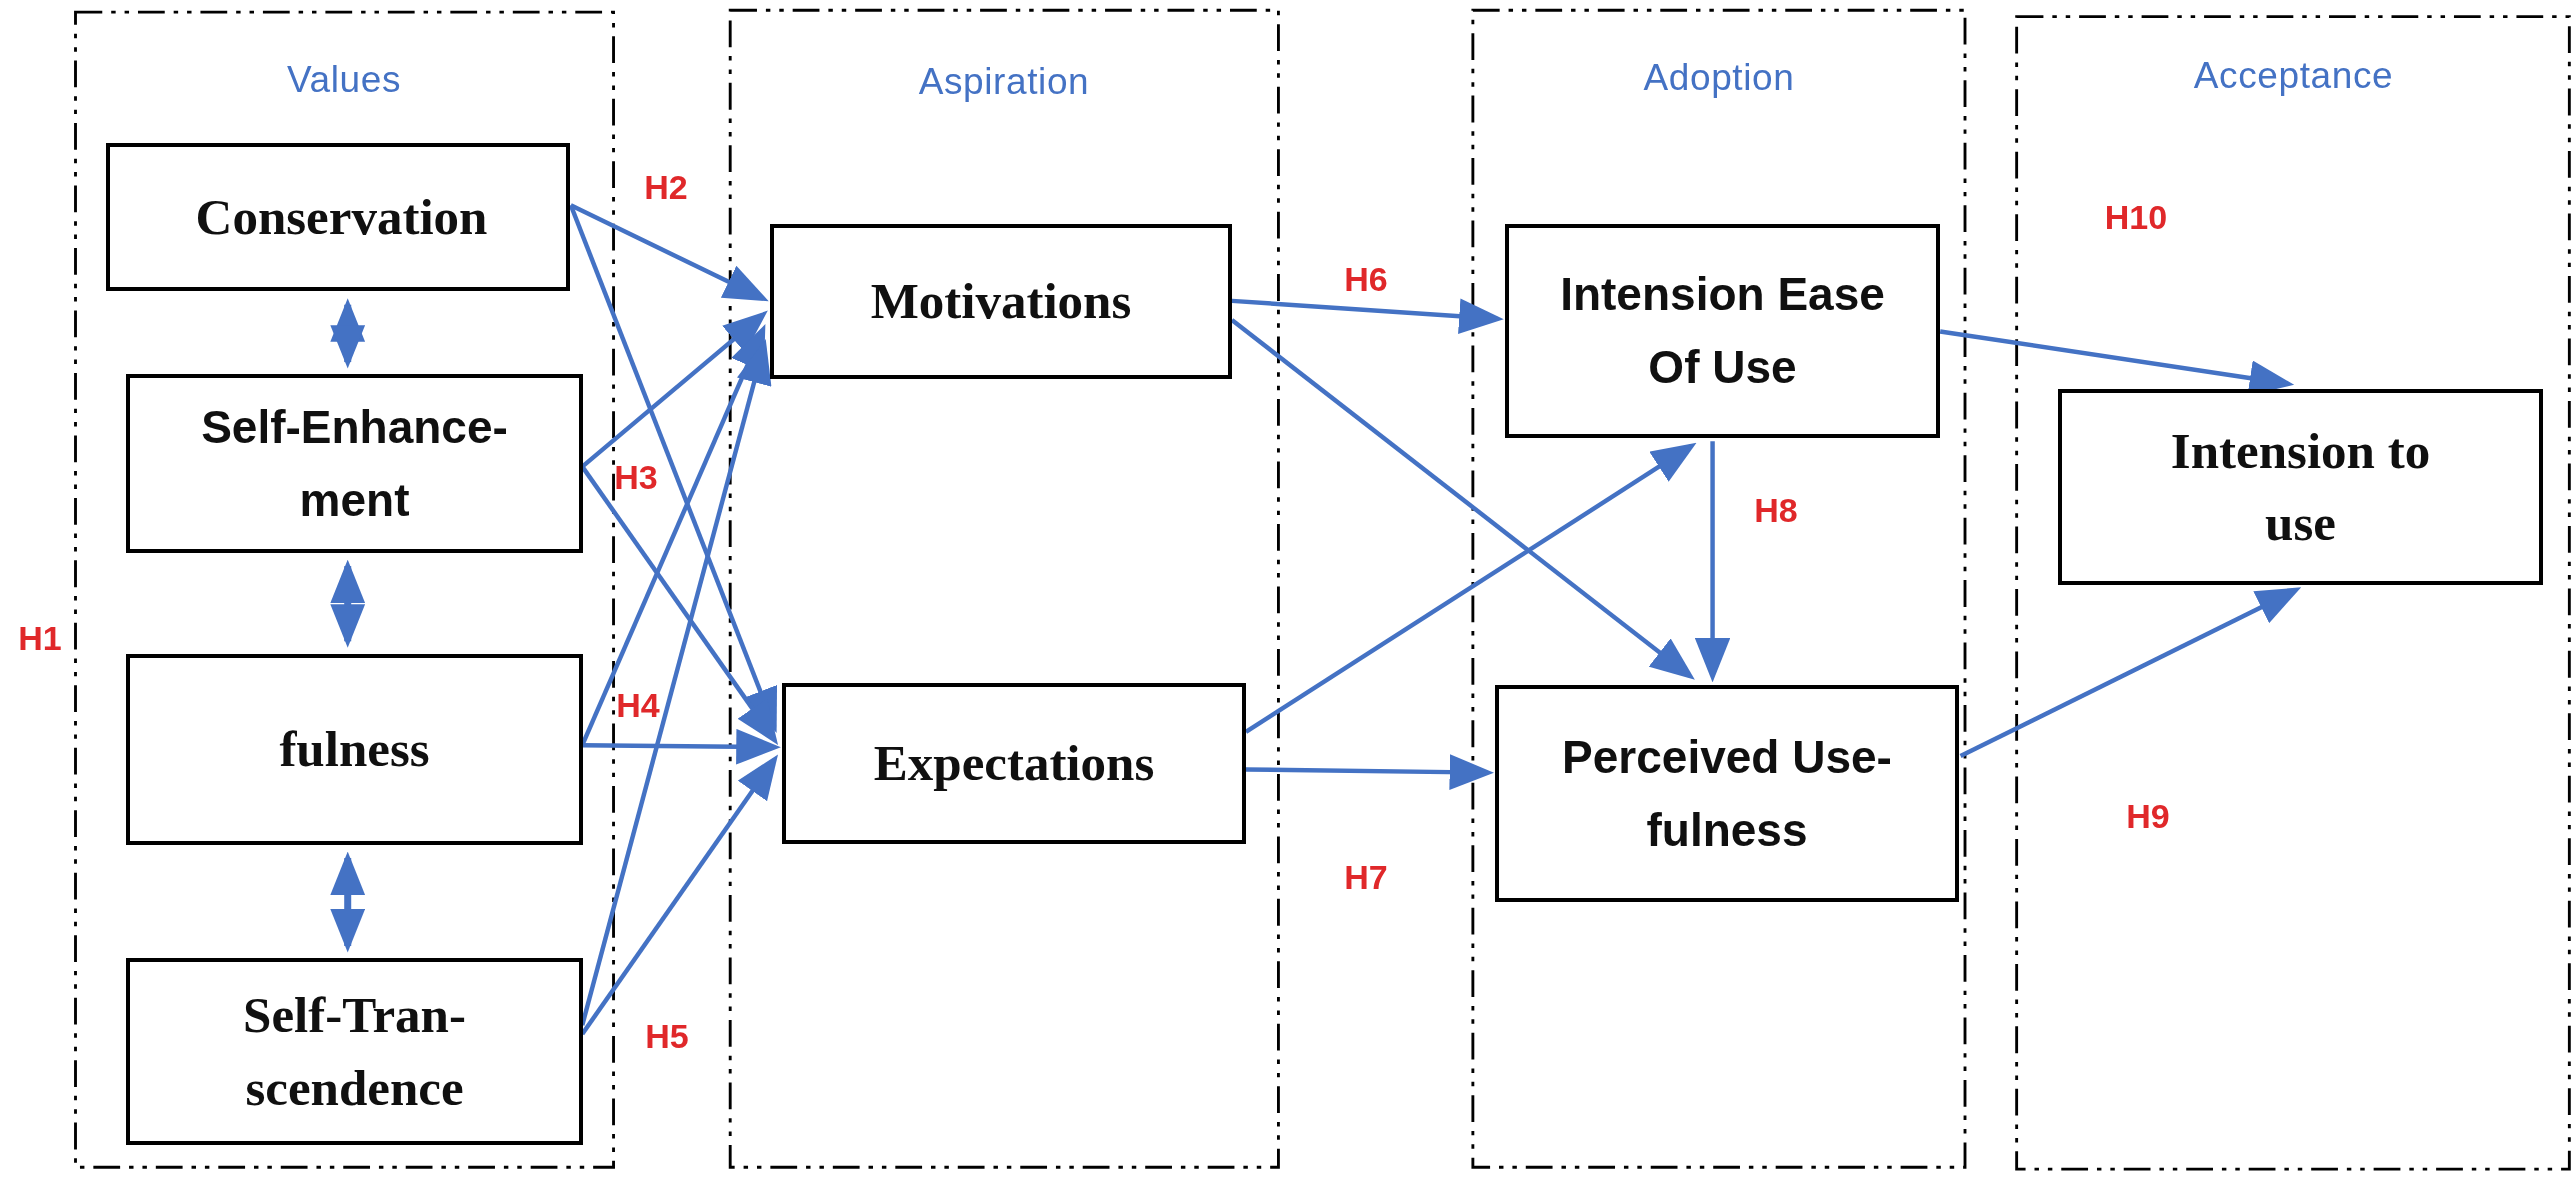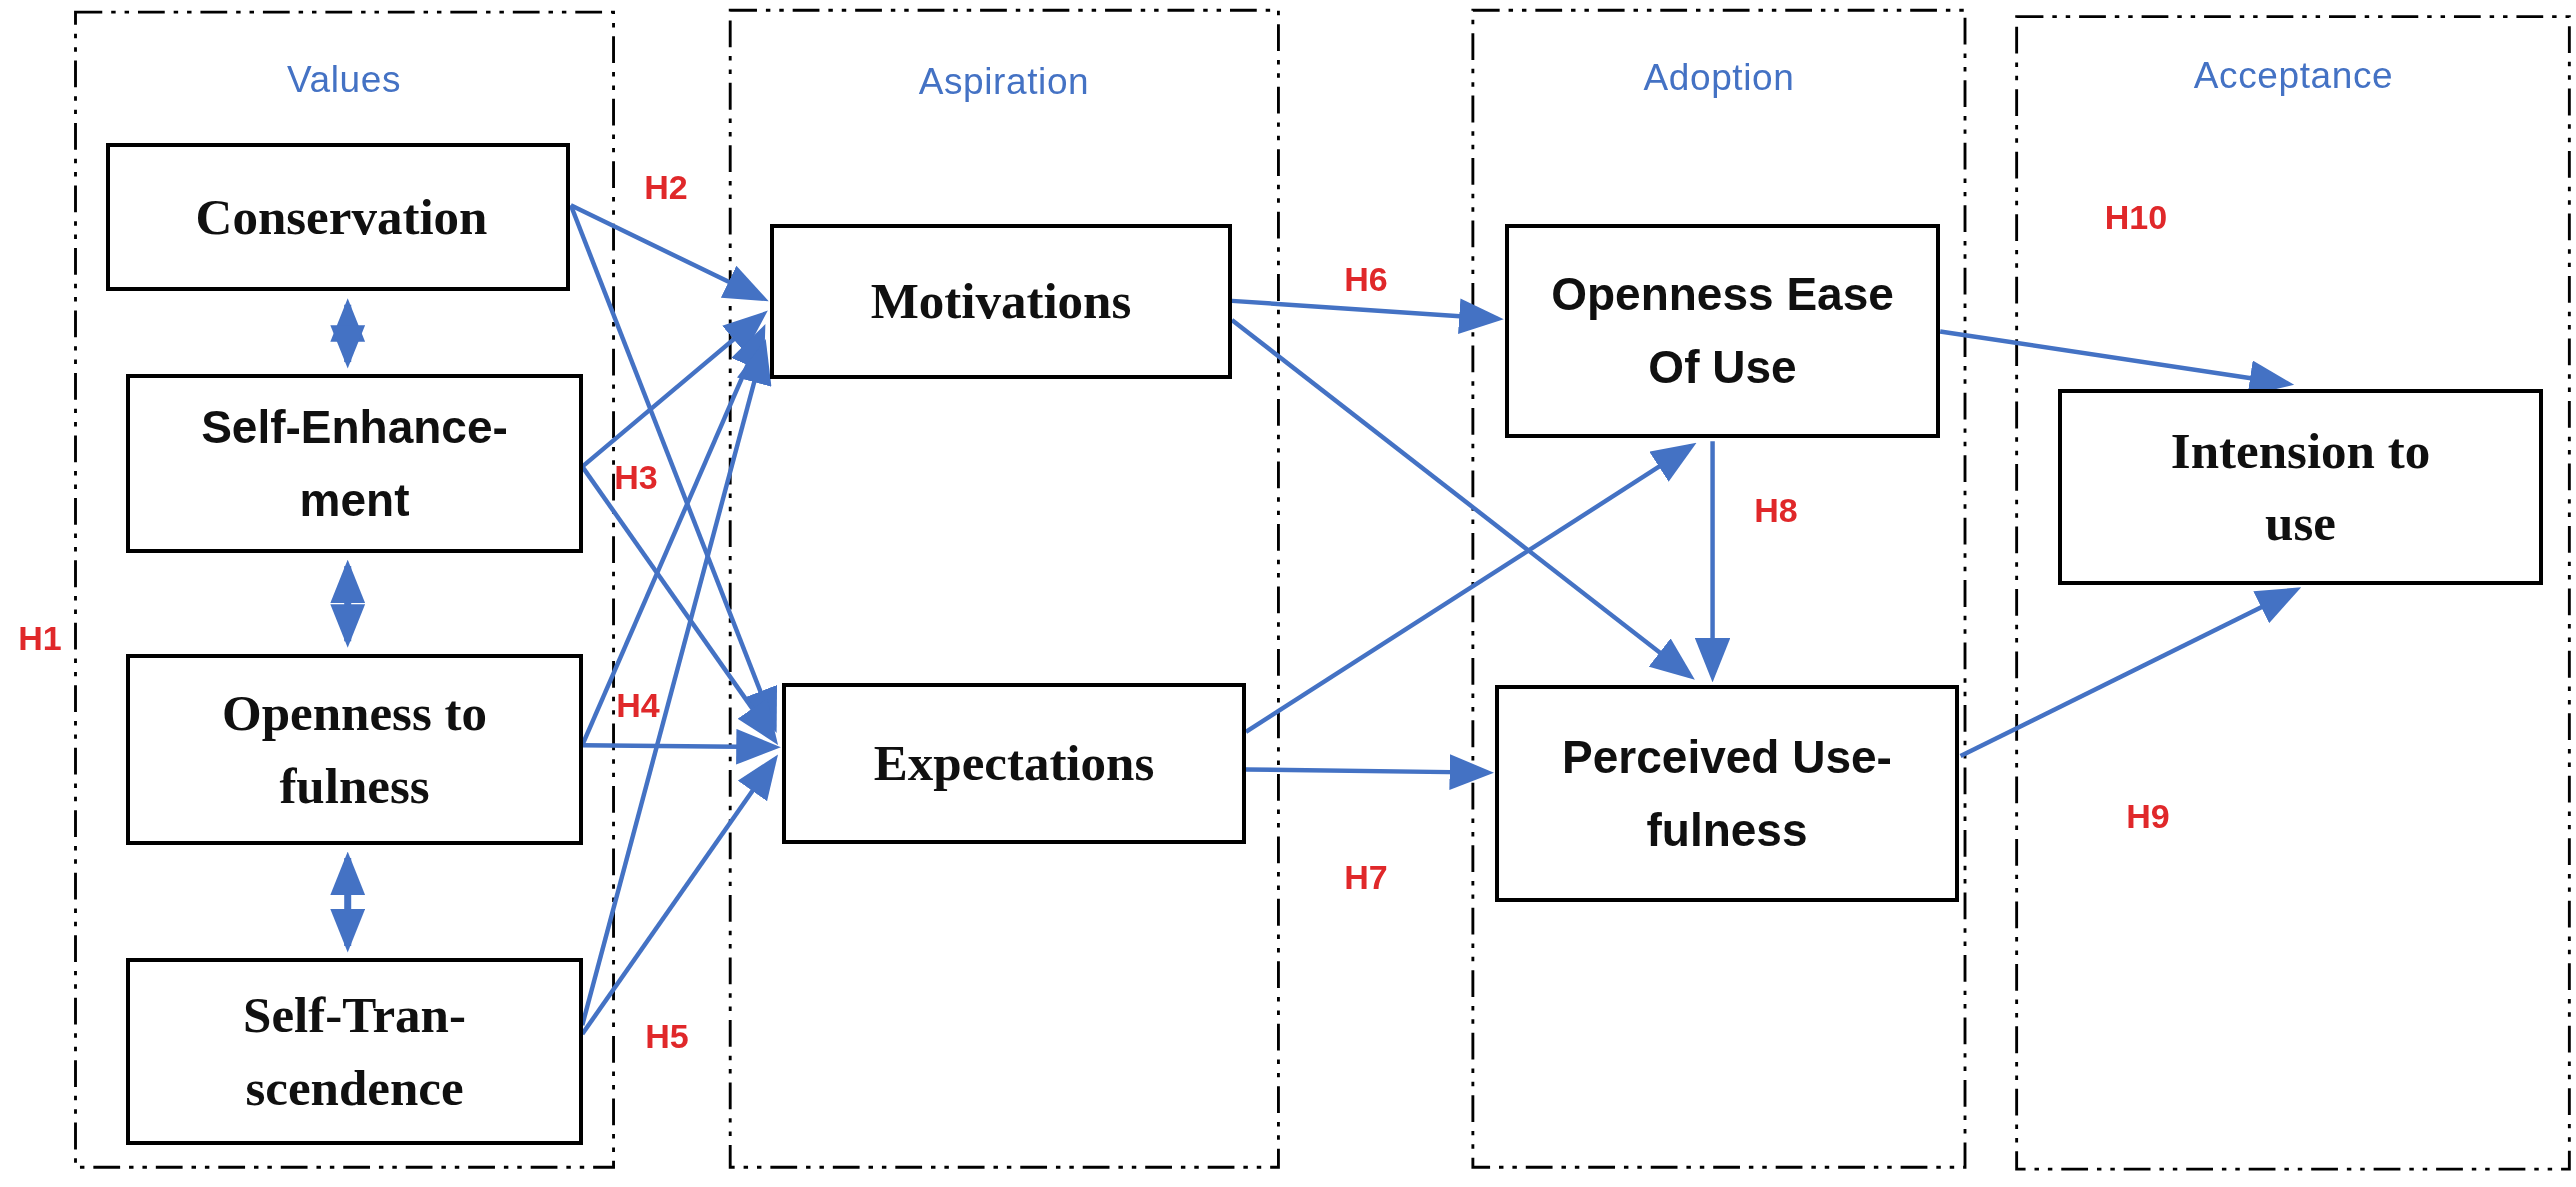--- a/index.html
+++ b/index.html
@@ -96,35 +96,34 @@
   <div class="panel-title pt-acceptance">Acceptance</div>
 
   <div class="box serif b-conservation">
     <span>Conservation</span>
   </div>
   <div class="box sans b-selfenh">
     <span>Self-Enhance-</span>
     <span>ment</span>
   </div>
   <div class="box serif b-openness">
-    <span>Openness to</span>
     <span>fulness</span>
   </div>
   <div class="box serif b-selftran">
     <span>Self-Tran-</span>
     <span>scendence</span>
   </div>
   <div class="box serif b-motivations">
     <span>Motivations</span>
   </div>
   <div class="box serif b-expectations">
     <span>Expectations</span>
   </div>
   <div class="box sans b-peu">
-    <span>Openness Ease</span>
+    <span>Intension Ease</span>
     <span>Of Use</span>
   </div>
   <div class="box sans b-pu">
     <span>Perceived Use-</span>
     <span>fulness</span>
   </div>
   <div class="box serif b-intension">
     <span>Intension to</span>
     <span>use</span>
   </div>

